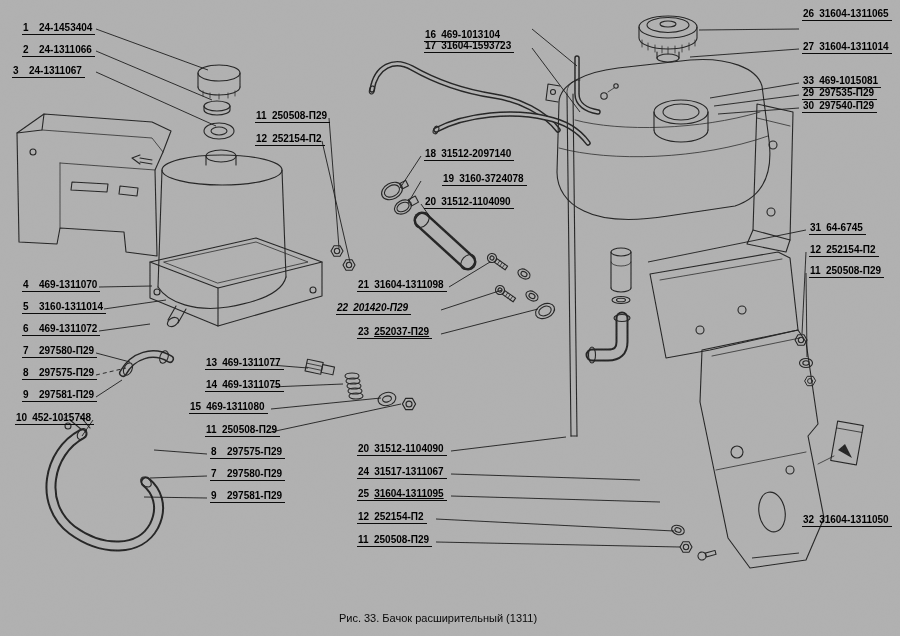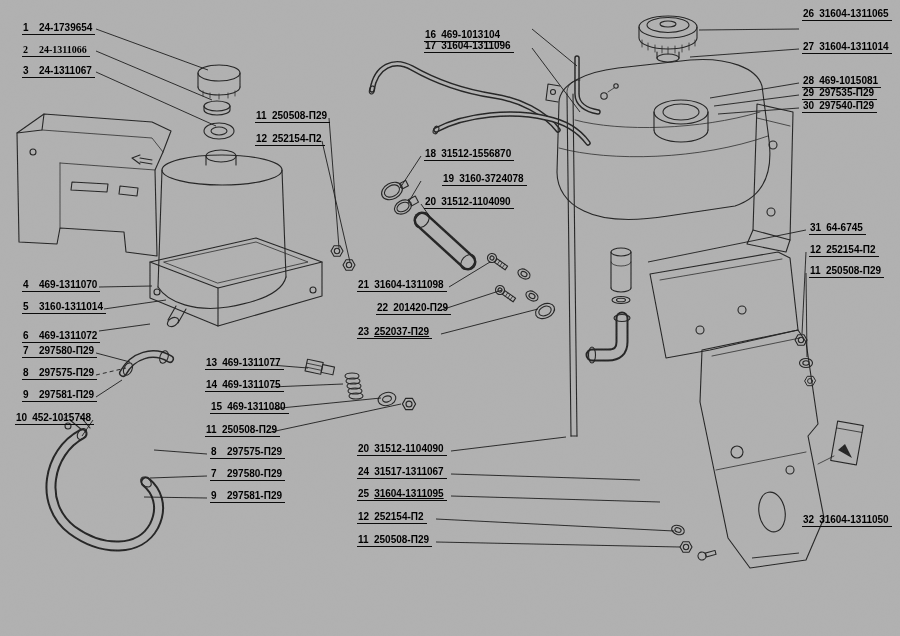--- a/index.html
+++ b/index.html
@@ -319,56 +319,57 @@
       <line class="leader" x1="806" y1="230" x2="648" y2="262"></line>
       <line class="leader" x1="806" y1="252" x2="802" y2="334"></line>
       <line class="leader" x1="806" y1="273" x2="807" y2="357"></line>
       <line class="leader" x1="799" y1="553" x2="752" y2="558"></line>
     </g>
 
     <rect width="900" height="636" filter="url(#grain)" opacity="0.22"></rect>
   </svg>
 
   <div id="labels">
-      <div class="part-label" style="left: 22px; top: 22px;"><span class="num">1</span><span class="part">24-1739654</span></div>
-      <div class="part-label" style="left: 22px; top: 44px; font-family: Liberation Serif, serif;"><span class="num">2</span><span class="part">24-1311066</span></div>
-      <div class="part-label" style="left: 22px; top: 65px;"><span class="num">3</span><span class="part">24-1311067</span></div>
+      <div class="part-label" style="left: 22px; top: 22px;"><span class="num">1</span><span class="part">24-1453404</span></div>
+      <div class="part-label" style="left: 22px; top: 44px;"><span class="num">2</span><span class="part">24-1311066</span></div>
+      <div class="part-label" style="left: 12px; top: 65px;"><span class="num">3</span><span class="part">24-1311067</span></div>
       <div class="part-label" style="left: 255px; top: 110px;"><span class="num">11</span><span class="part">250508-П29</span></div>
       <div class="part-label" style="left: 255px; top: 133px;"><span class="num">12</span><span class="part">252154-П2</span></div>
       <div class="part-label" style="left: 22px; top: 279px;"><span class="num">4</span><span class="part">469-1311070</span></div>
       <div class="part-label" style="left: 22px; top: 301px;"><span class="num">5</span><span class="part">3160-1311014</span></div>
-      <div class="part-label" style="left: 22px; top: 323px; margin-top: 7px;"><span class="num">6</span><span class="part">469-1311072</span></div>
+      <div class="part-label" style="left: 22px; top: 323px;"><span class="num">6</span><span class="part">469-1311072</span></div>
       <div class="part-label" style="left: 22px; top: 345px;"><span class="num">7</span><span class="part">297580-П29</span></div>
       <div class="part-label" style="left: 22px; top: 367px;"><span class="num">8</span><span class="part">297575-П29</span></div>
       <div class="part-label" style="left: 22px; top: 389px;"><span class="num">9</span><span class="part">297581-П29</span></div>
       <div class="part-label" style="left: 15px; top: 412px;"><span class="num">10</span><span class="part">452-1015748</span></div>
       <div class="part-label" style="left: 205px; top: 357px;"><span class="num">13</span><span class="part">469-1311077</span></div>
       <div class="part-label" style="left: 205px; top: 379px;"><span class="num">14</span><span class="part">469-1311075</span></div>
-      <div class="part-label" style="left: 210px; top: 401px; text-align: center;"><span class="num">15</span><span class="part">469-1311080</span></div>
+      <div class="part-label" style="left: 189px; top: 401px; text-align: center;"><span class="num">15</span><span class="part">469-1311080</span></div>
       <div class="part-label" style="left: 205px; top: 424px;"><span class="num">11</span><span class="part">250508-П29</span></div>
       <div class="part-label" style="left: 210px; top: 446px;"><span class="num">8</span><span class="part">297575-П29</span></div>
       <div class="part-label" style="left: 210px; top: 468px;"><span class="num">7</span><span class="part">297580-П29</span></div>
       <div class="part-label" style="left: 210px; top: 490px;"><span class="num">9</span><span class="part">297581-П29</span></div>
       <div class="part-label" style="left: 424px; top: 21px; margin-top: 8px;"><span class="num">16</span><span class="part">469-1013104</span></div>
-      <div class="part-label" style="left: 424px; top: 40px;"><span class="num">17</span><span class="part">31604-1311096</span></div>
-      <div class="part-label" style="left: 424px; top: 148px;"><span class="num">18</span><span class="part">31512-1556870</span></div>
+      <div class="part-label" style="left: 424px; top: 40px;"><span class="num">17</span><span class="part">31604-1593723</span></div>
+      <div class="part-label" style="left: 424px; top: 148px;"><span class="num">18</span><span class="part">31512-2097140</span></div>
       <div class="part-label" style="left: 424px; top: 173px; margin-left: 18px;"><span class="num">19</span><span class="part">3160-3724078</span></div>
       <div class="part-label" style="left: 424px; top: 196px;"><span class="num">20</span><span class="part">31512-1104090</span></div>
       <div class="part-label" style="left: 357px; top: 279px;"><span class="num">21</span><span class="part">31604-1311098</span></div>
-      <div class="part-label" style="left: 376px; top: 302px;"><span class="num">22</span><span class="part">201420-П29</span></div>
+      <div class="part-label" style="left: 336px; top: 302px; font-style: italic;"><span class="num">22</span><span class="part">201420-П29</span></div>
       <div class="part-label" style="left: 357px; top: 326px; text-decoration: underline;"><span class="num">23</span><span class="part">252037-П29</span></div>
       <div class="part-label" style="left: 357px; top: 443px;"><span class="num">20</span><span class="part">31512-1104090</span></div>
       <div class="part-label" style="left: 357px; top: 466px;"><span class="num">24</span><span class="part">31517-1311067</span></div>
       <div class="part-label" style="left: 357px; top: 488px; text-decoration: underline;"><span class="num">25</span><span class="part">31604-1311095</span></div>
       <div class="part-label" style="left: 357px; top: 511px;"><span class="num">12</span><span class="part">252154-П2</span></div>
       <div class="part-label" style="left: 357px; top: 534px;"><span class="num">11</span><span class="part">250508-П29</span></div>
       <div class="part-label" style="left: 802px; top: 8px;"><span class="num">26</span><span class="part">31604-1311065</span></div>
       <div class="part-label" style="left: 802px; top: 41px;"><span class="num">27</span><span class="part">31604-1311014</span></div>
-      <div class="part-label" style="left: 802px; top: 75px;"><span class="num">28</span><span class="part">469-1015081</span></div>
+      <div class="part-label" style="left: 802px; top: 75px;"><span class="num">33</span><span class="part">469-1015081</span></div>
       <div class="part-label" style="left: 802px; top: 87px;"><span class="num">29</span><span class="part">297535-П29</span></div>
       <div class="part-label" style="left: 802px; top: 100px;"><span class="num">30</span><span class="part">297540-П29</span></div>
       <div class="part-label" style="left: 809px; top: 222px;"><span class="num">31</span><span class="part">64-6745</span></div>
       <div class="part-label" style="left: 809px; top: 244px;"><span class="num">12</span><span class="part">252154-П2</span></div>
       <div class="part-label" style="left: 809px; top: 265px;"><span class="num">11</span><span class="part">250508-П29</span></div>
       <div class="part-label" style="left: 802px; top: 514px;"><span class="num">32</span><span class="part">31604-1311050</span></div>
     </div>
 
+  <div class="caption">Рис. 33. Бачок расширительный (1311)</div>
 </div>
 
 </body></html>

